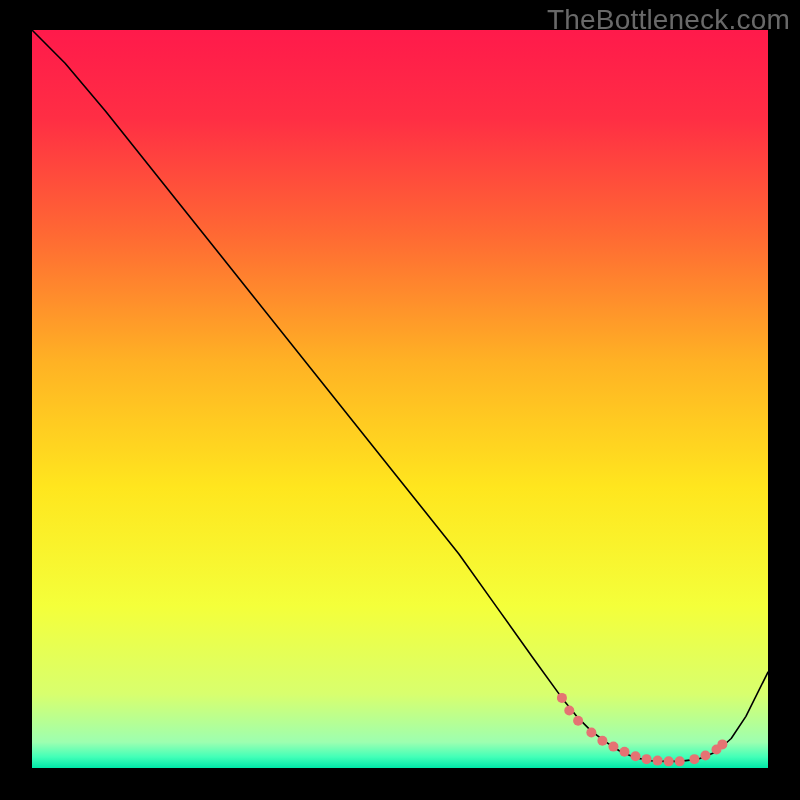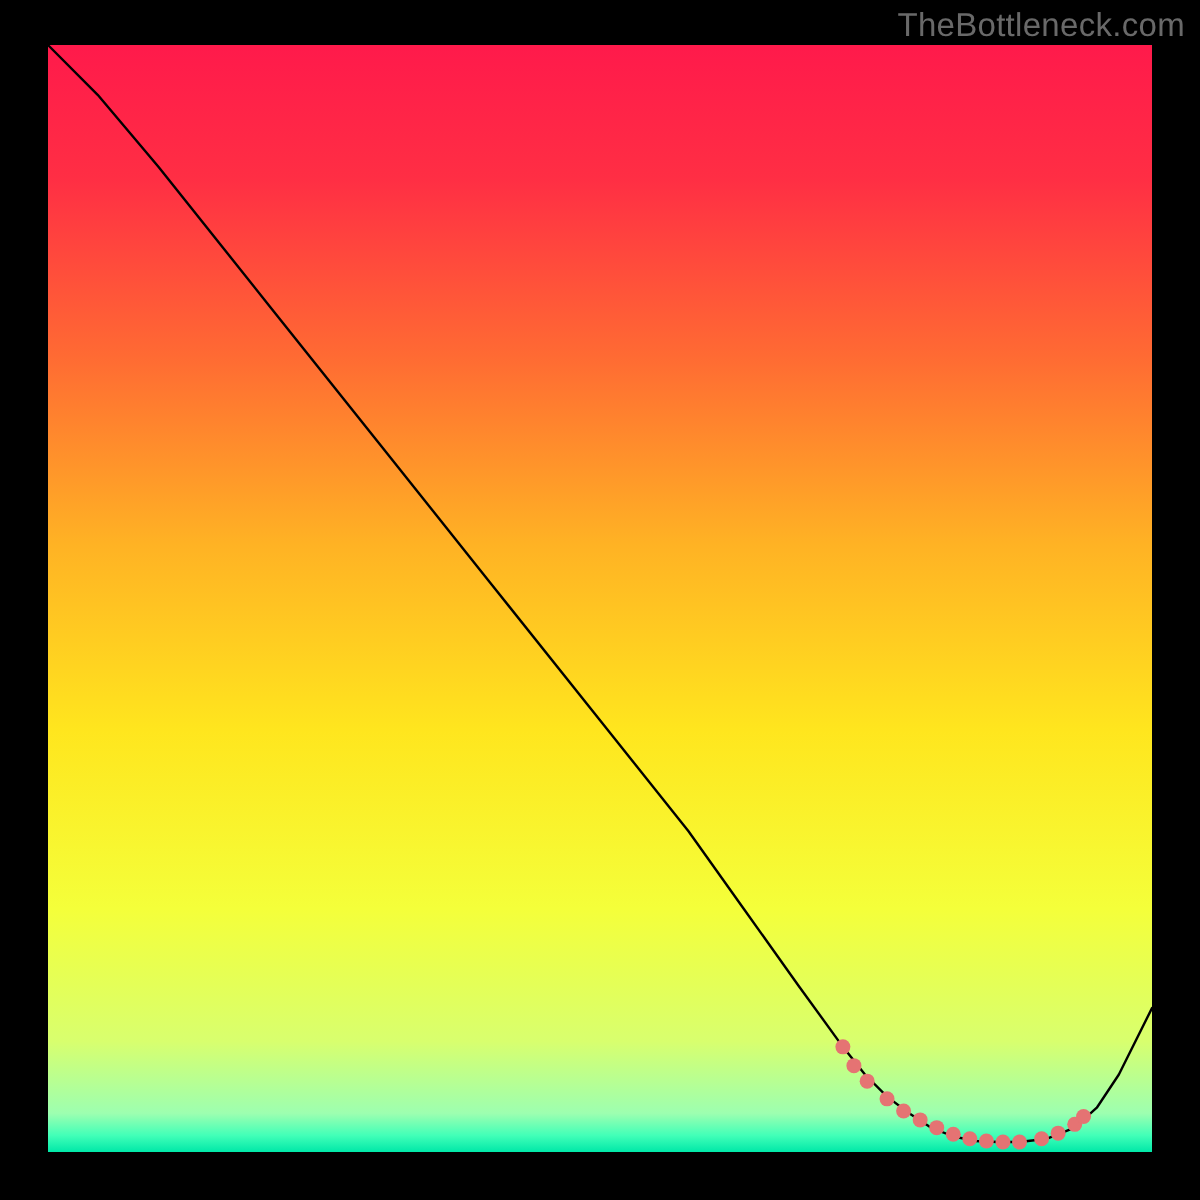--- a/index.html
+++ b/index.html
@@ -8,21 +8,21 @@
     position: relative;
     width: 800px;
     height: 800px;
     background: #000;
   }
   .watermark {
     position: absolute;
     top: 4px;
     right: 10px;
     font-family: Arial, Helvetica, sans-serif;
-    font-size: 22px;
+    font-size: 28px;
     font-weight: 500;
     color: #696969;
     letter-spacing: 0.2px;
     z-index: 5;
   }
   svg.plot {
     position: absolute;
     left: 0;
     top: 0;
     width: 800px;

